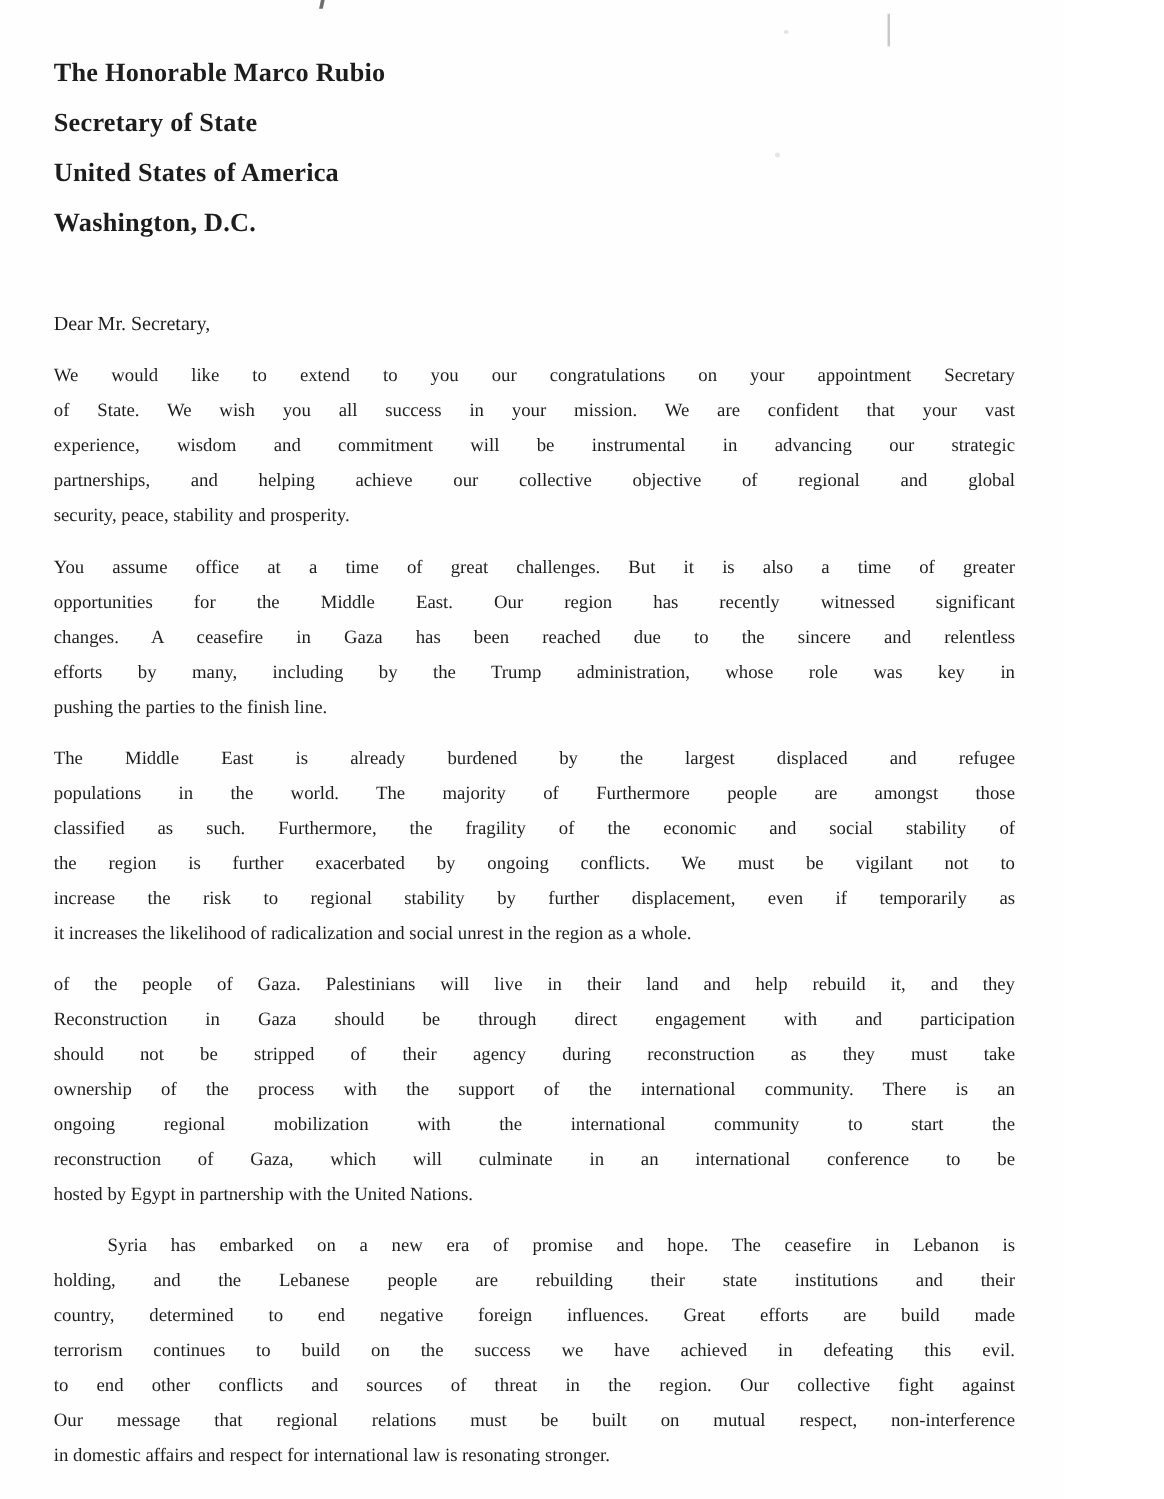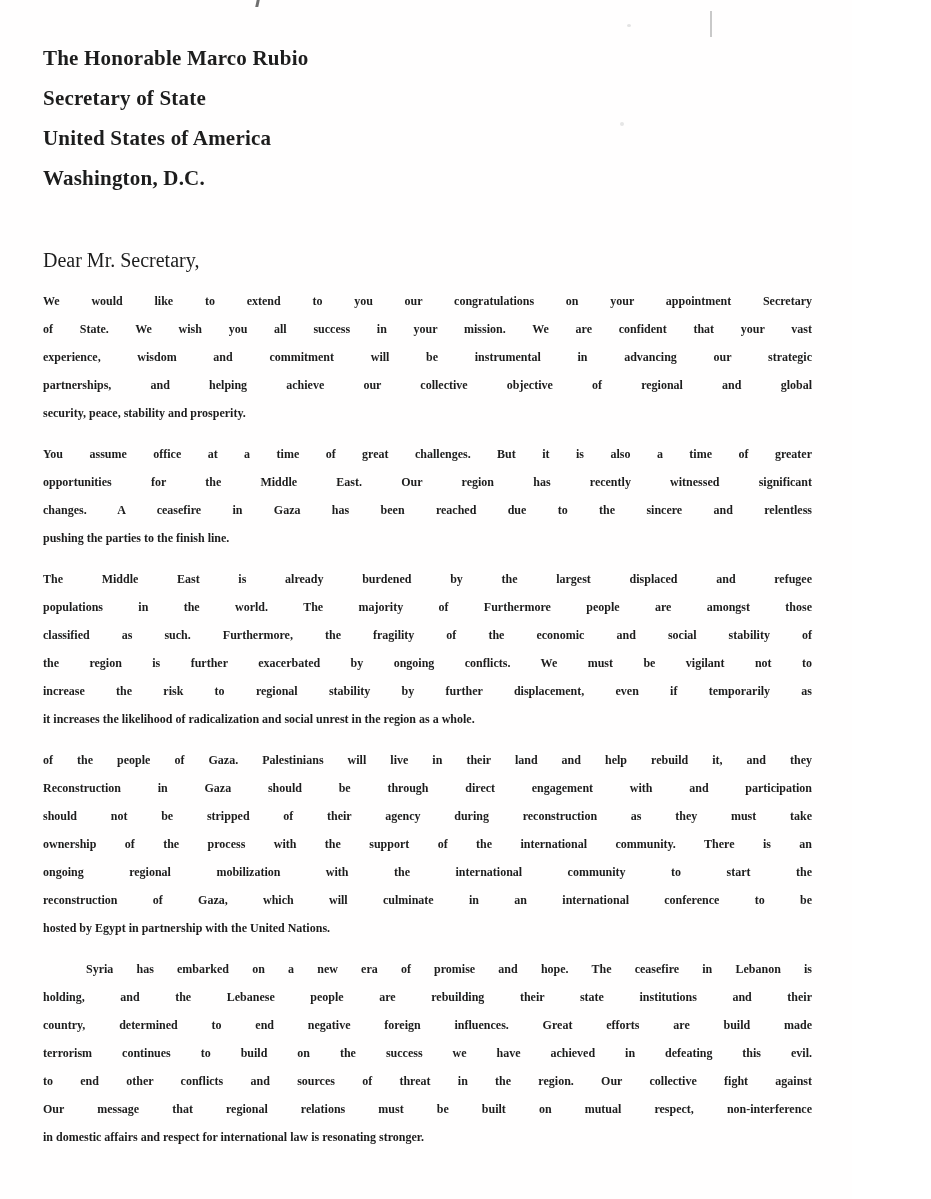--- a/index.html
+++ b/index.html
@@ -25,27 +25,26 @@
   }
   .recipient-block {
     font-weight: bold;
     font-size: 21px;
     line-height: 40px;
     letter-spacing: 0.2px;
   }
   .recipient-line { white-space: nowrap; }
   .salutation {
     margin-top: 48px;
-    font-size: 20px;
+    font-size: 16px;
     line-height: 28px;
   }
   .letter-body {
     margin-top: 2px;
-    font-size: 12px;
-    font-weight: bold;
+    font-size: 15px;
   }
   .paragraph {
     margin-top: 13px;
   }
   .line {
     line-height: 28px;
     text-align: justify;
     text-align-last: justify;
     white-space: normal;
   }
@@ -106,20 +105,21 @@
           <div class="line">We would like to extend to you our congratulations on your appointment Secretary</div>
           <div class="line">of State. We wish you all success in your mission.  We are confident that your vast</div>
           <div class="line">experience, wisdom and commitment will be instrumental in advancing our strategic</div>
           <div class="line">partnerships, and helping achieve our collective objective of regional and global</div>
           <div class="line last">security, peace, stability and prosperity.</div>
         </div>
         <div class="paragraph">
           <div class="line">You assume office at a time of great challenges. But it is also a time of greater</div>
           <div class="line">opportunities for the Middle East. Our region has recently witnessed significant</div>
           <div class="line">changes. A ceasefire in Gaza has been reached due to the sincere and relentless</div>
+          <div class="line">efforts by many, including by the Trump administration, whose role was key in</div>
           <div class="line last">pushing the parties to the finish line.</div>
         </div>
         <div class="paragraph">
           <div class="line">The Middle East is already burdened by the largest displaced and refugee</div>
           <div class="line">populations in the world. The majority of Furthermore people are amongst those</div>
           <div class="line">classified as such. Furthermore, the fragility of the economic and social stability of</div>
           <div class="line">the region is further exacerbated by ongoing conflicts. We must be vigilant not to</div>
           <div class="line">increase the risk to regional stability by further displacement, even if temporarily as</div>
           <div class="line last">it increases the likelihood of radicalization and social unrest in the region as a whole.</div>
         </div>

